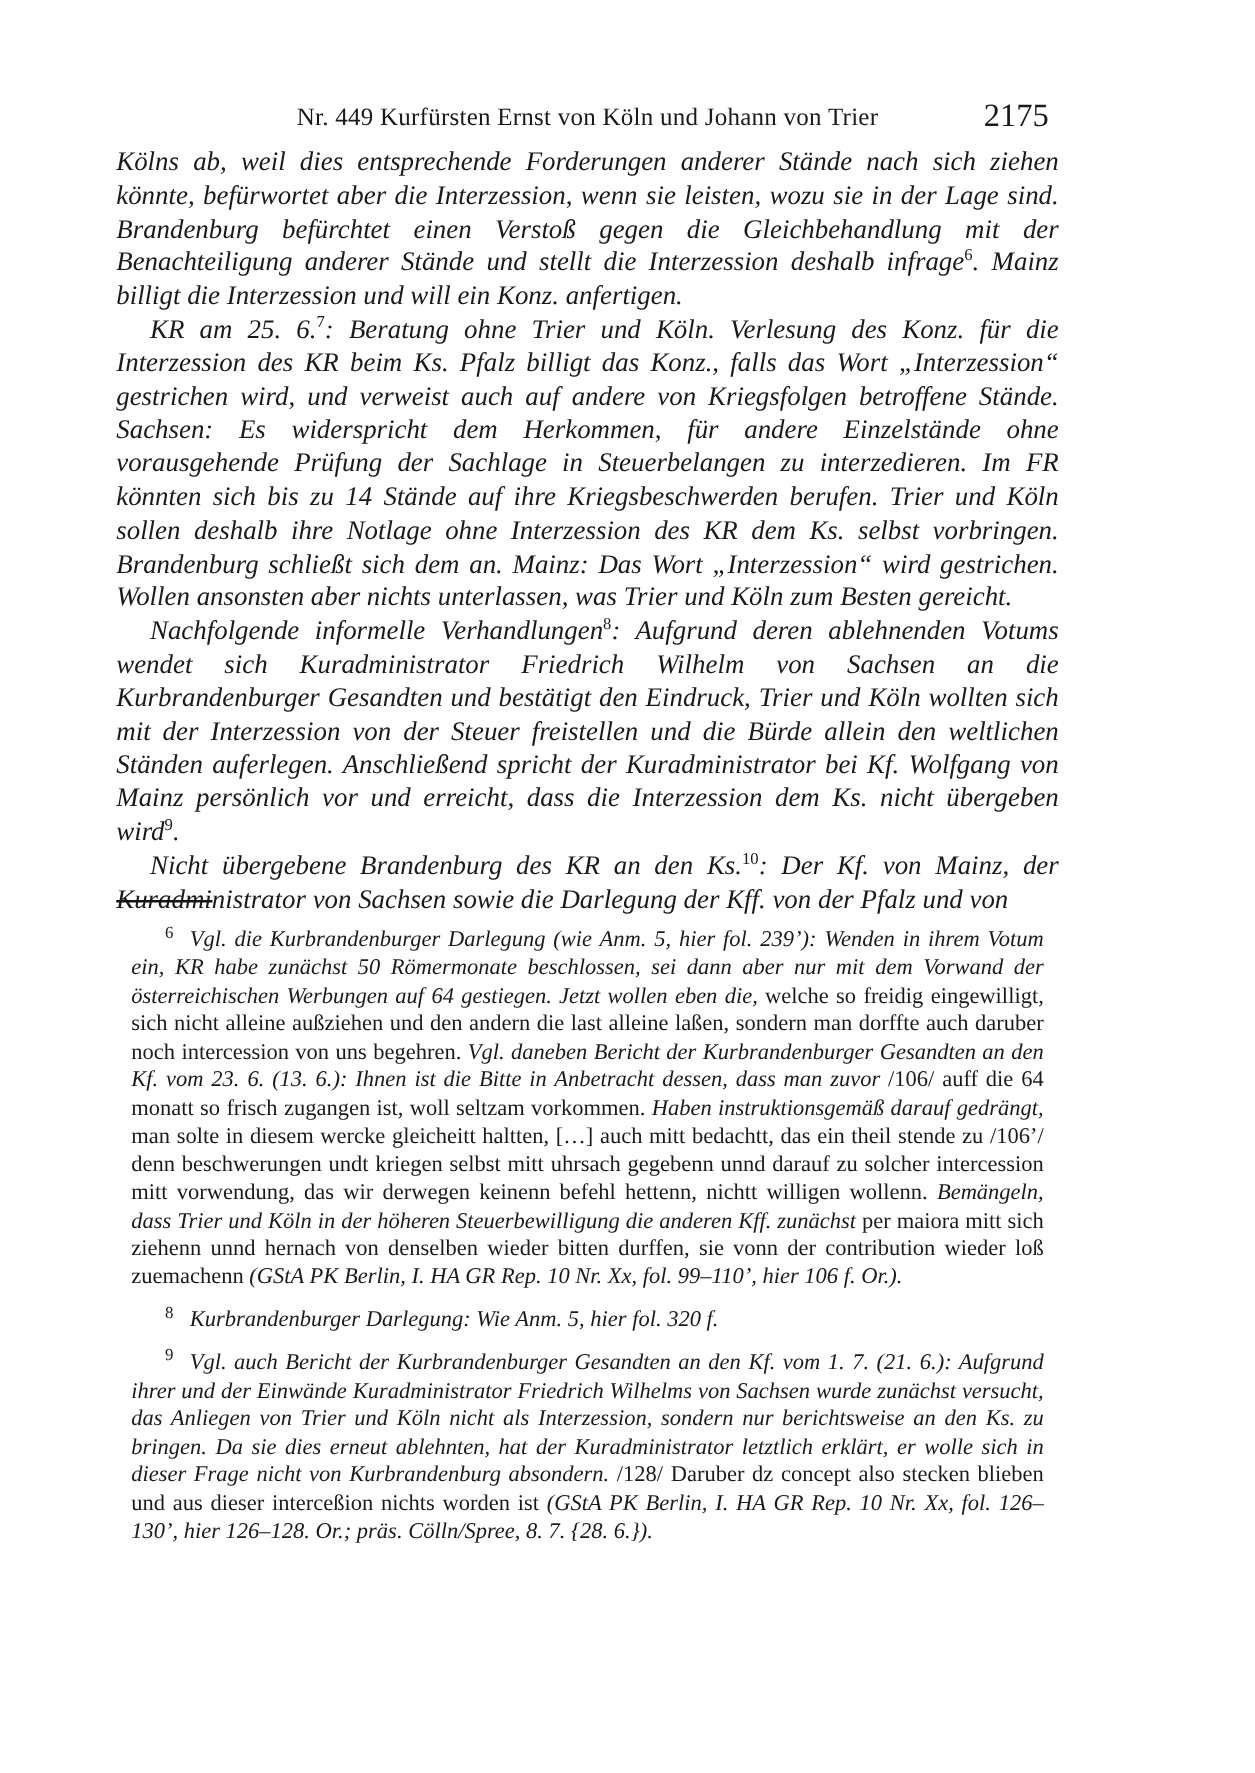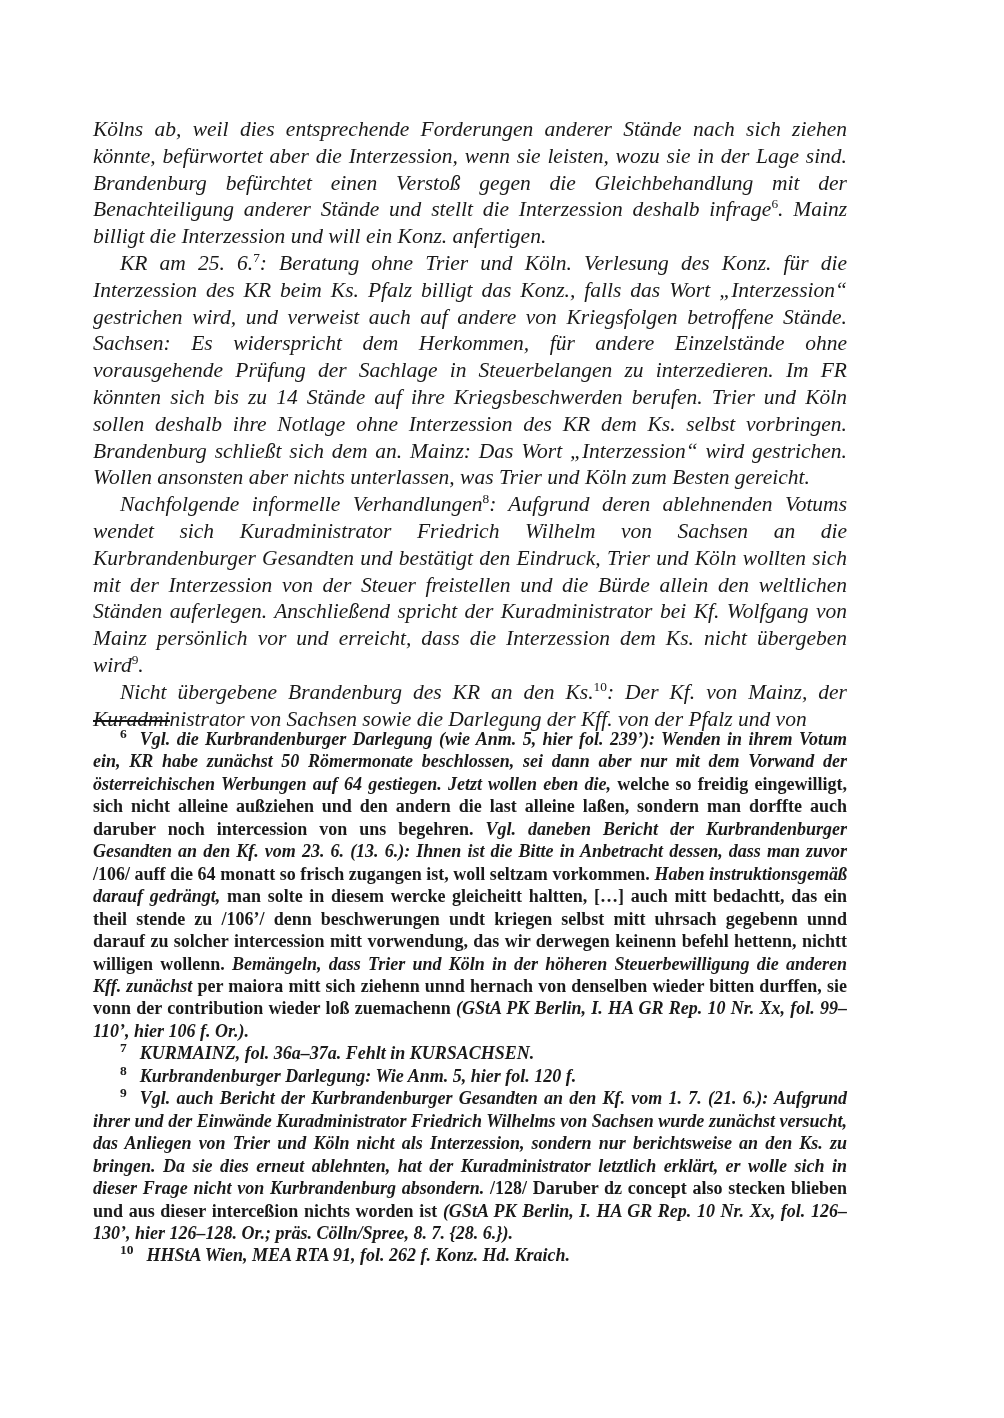--- a/index.html
+++ b/index.html
@@ -50,42 +50,44 @@
     position: absolute; left: 93px; top: 720px; width: 77px; height: 0;
     border-top: 2px solid #141414;
   }
 
   
   .footnotes {
     position: absolute; left: 93px; top: 728px; width: 754px;
     font-size: 18px; line-height: 22.45px;
     text-align: justify;
   }
-  .footnote { text-indent: 27px; margin: 0; font-weight: bold; }
+  .footnote { text-indent: 27px; margin: 12px; }
   .footnote sup { font-size: 0.75em; margin-right: 13px; }
 
   .it { font-style: italic; }
   .rm { font-style: normal; }
 </style>
 </head>
 <body>
 
 <div class="page">
 
+  <div class="page-header">
+    <div class="running-head">Nr. 449 Kurfürsten Ernst von Köln und Johann von Trier</div>
+    <div class="page-number">2175</div>
+  </div>
 
   <div class="body-text">
     <p class="para"><span class="it">Kölns ab, weil dies entsprechende Forderungen anderer Stände nach sich ziehen könnte, befürwortet aber die Interzession, wenn sie leisten, wozu sie in der Lage sind. Brandenburg befürchtet einen Verstoß gegen die Gleichbehandlung mit der Benachteiligung anderer Stände und stellt die Interzession deshalb infrage</span><sup>6</sup><span class="it">. Mainz billigt die Interzession und will ein Konz. anfertigen.</span></p>
     <p class="para indent"><span class="it">KR am 25. 6.</span><sup>7</sup><span class="it">: Beratung ohne Trier und Köln. Verlesung des Konz. für die Interzession des KR beim Ks. Pfalz billigt das Konz., falls das Wort „Interzession“ gestrichen wird, und verweist auch auf andere von Kriegsfolgen betroffene Stände. Sachsen: Es widerspricht dem Herkommen, für andere Einzelstände ohne vorausgehende Prüfung der Sachlage in Steuerbelangen zu interzedieren. Im FR könnten sich bis zu 14 Stände auf ihre Kriegsbeschwerden berufen. Trier und Köln sollen deshalb ihre Notlage ohne Interzession des KR dem Ks. selbst vorbringen. Brandenburg schließt sich dem an. Mainz: Das Wort „Interzession“ wird gestrichen. Wollen ansonsten aber nichts unterlassen, was Trier und Köln zum Besten gereicht.</span></p>
     <p class="para indent"><span class="it">Nachfolgende informelle Verhandlungen</span><sup>8</sup><span class="it">: Aufgrund deren ablehnenden Votums wendet sich Kuradministrator Friedrich Wilhelm von Sachsen an die Kurbrandenburger Gesandten und bestätigt den Eindruck, Trier und Köln wollten sich mit der Interzession von der Steuer freistellen und die Bürde allein den weltlichen Ständen auferlegen. Anschließend spricht der Kuradministrator bei Kf. Wolfgang von Mainz persönlich vor und erreicht, dass die Interzession dem Ks. nicht übergeben wird</span><sup>9</sup><span class="it">.</span></p>
     <p class="para indent"><span class="it">Nicht übergebene Brandenburg des KR an den Ks.</span><sup>10</sup><span class="it">: Der Kf. von Mainz, der Kuradministrator von Sachsen sowie die Darlegung der Kff. von der Pfalz und von</span></p>
   </div>
 
   <div class="footnote-rule"></div>
 
   <div class="footnotes">
     <div class="footnote"><sup>6</sup><span class="it">Vgl. die Kurbrandenburger Darlegung (wie Anm. 5, hier fol. 239’): Wenden in ihrem Votum ein, KR habe zunächst 50 Römermonate beschlossen, sei dann aber nur mit dem Vorwand der österreichischen Werbungen auf 64 gestiegen. Jetzt wollen eben die,</span><span class="rm"> welche so freidig eingewilligt, sich nicht alleine außziehen und den andern die last alleine laßen, sondern man dorffte auch daruber noch intercession von uns begehren. </span><span class="it">Vgl. daneben Bericht der Kurbrandenburger Gesandten an den Kf. vom 23. 6. (13. 6.): Ihnen ist die Bitte in Anbetracht dessen, dass man zuvor</span><span class="rm"> /106/ auff die 64 monatt so frisch zugangen ist, woll seltzam vorkommen. </span><span class="it">Haben instruktionsgemäß darauf gedrängt,</span><span class="rm"> man solte in diesem wercke gleicheitt haltten, […] auch mitt bedachtt, das ein theil stende zu /106’/ denn beschwerungen undt kriegen selbst mitt uhrsach gegebenn unnd darauf zu solcher intercession mitt vorwendung, das wir derwegen keinenn befehl hettenn, nichtt willigen wollenn. </span><span class="it">Bemängeln, dass Trier und Köln in der höheren Steuerbewilligung die anderen Kff. zunächst</span><span class="rm"> per maiora mitt sich ziehenn unnd hernach von denselben wieder bitten durffen, sie vonn der contribution wieder loß zuemachenn </span><span class="it">(GStA PK Berlin, I. HA GR Rep. 10 Nr. Xx, fol. 99–110’, hier 106 f. Or.).</span></div>
-    <div class="footnote"><sup>7</sup><span class="it">KURMAINZ, fol. 36a–37a. Fehlt in KURSACHSEN.</span></div>
-    <div class="footnote"><sup>8</sup><span class="it">Kurbrandenburger Darlegung: Wie Anm. 5, hier fol. 120 f.</span></div>
+    <div class="footnote"><sup>8</sup><span class="it">Kurbrandenburger Darlegung: Wie Anm. 5, hier fol. 320 f.</span></div>
     <div class="footnote"><sup>9</sup><span class="it">Vgl. auch Bericht der Kurbrandenburger Gesandten an den Kf. vom 1. 7. (21. 6.): Aufgrund ihrer und der Einwände Kuradministrator Friedrich Wilhelms von Sachsen wurde zunächst versucht, das Anliegen von Trier und Köln nicht als Interzession, sondern nur berichtsweise an den Ks. zu bringen. Da sie dies erneut ablehnten, hat der Kuradministrator letztlich erklärt, er wolle sich in dieser Frage nicht von Kurbrandenburg absondern.</span><span class="rm"> /128/ Daruber dz concept also stecken blieben und aus dieser interceßion nichts worden ist </span><span class="it">(GStA PK Berlin, I. HA GR Rep. 10 Nr. Xx, fol. 126–130’, hier 126–128. Or.; präs. Cölln/Spree, 8. 7. {28. 6.}).</span></div>
-    <div class="footnote"><sup>10</sup><span class="it">HHStA Wien, MEA RTA 91, fol. 262 f. Konz. Hd. Kraich.</span></div>
   </div>
 
 </div>
 
 </body></html>

